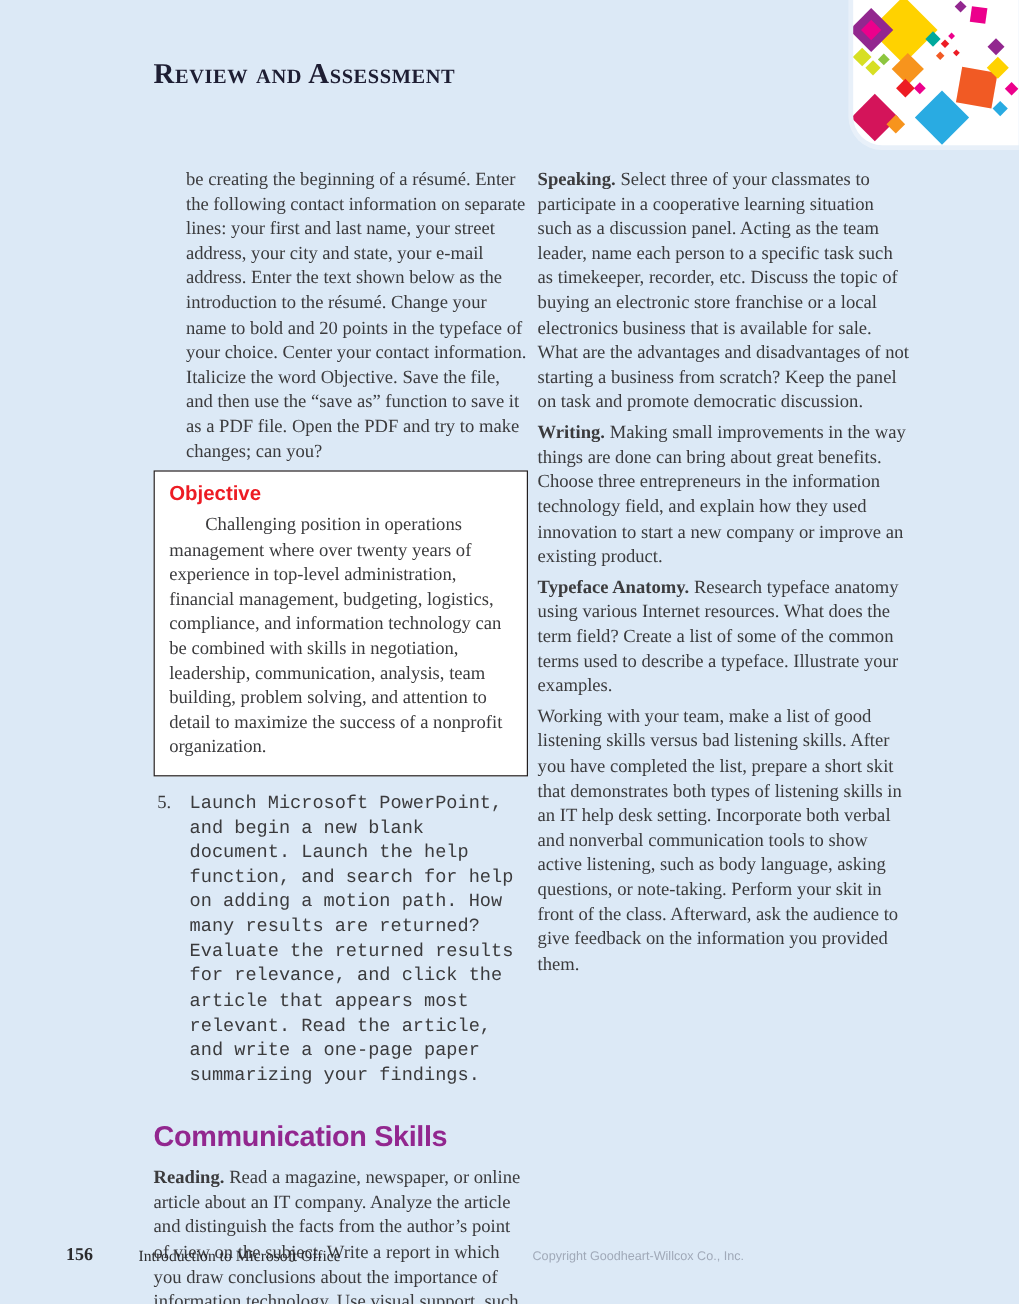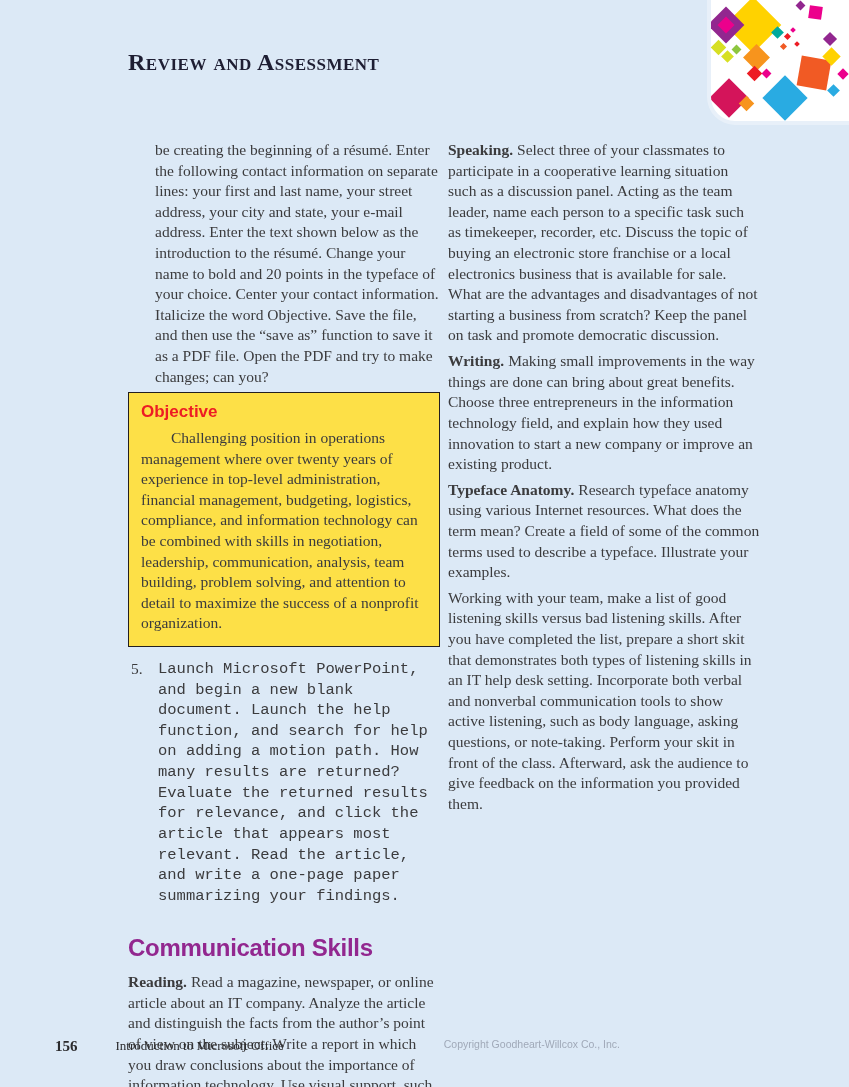--- a/index.html
+++ b/index.html
@@ -38,21 +38,21 @@
     display:flex;gap:8px;
     font-size:15.5px;line-height:1.33;
   }
   .col{width:312px;}
   .col p{margin:0 0 5px 0;}
   .indented{margin-left:27px !important;}
   .lead{font-weight:700;margin-right:4px;}
   
   .objective-box{
     border:1.5px solid #231f20;
-    background:#fde047;
+    background:#ffffff;
     margin:0 0 12px 0;
     padding:8px 10px 12px 12px;
   }
   .objective-title{
     font-family:"Liberation Sans", sans-serif;
     font-weight:700;
     font-size:17px;
     color:#ed1c24;
     margin:0 0 4px 0;
   }
@@ -69,21 +69,21 @@
     color:#92278f;
     margin:18px 0 8px 0;
     letter-spacing:-.3px;
   }
   .col .section-heading:first-child{margin-top:0;}
   
   .gap-lg{margin-top:26px !important;}
   
   .page-footer{
     position:absolute;left:0;top:1038px;width:705px;
-    display:flex;align-items:flex-start;
+    display:flex;align-items:center;
   }
   .footer-page-number{
     margin-left:55px;
     font-weight:700;
     font-size:15px;
     color:#2b2b2d;
   }
   .footer-book-title{
     margin-left:38px;
     font-size:13px;
@@ -149,21 +149,21 @@
     <p><b class="lead">Reading.</b><span>Read a magazine, newspaper, or online article about an IT company. Analyze the article and distinguish the facts from the author’s point of view on the subject. Write a report in which you draw conclusions about the importance of information technology. Use visual support, such as graphs, to share</span></p>
   </div>
 
   <div class="col">
 
     <p><b class="lead">Speaking.</b><span>Select three of your classmates to participate in a cooperative learning situation such as a discussion panel. Acting as the team leader, name each person to a specific task such as timekeeper, recorder, etc. Discuss the topic of buying an electronic store franchise or a local electronics business that is available for sale. What are the advantages and disadvantages of not starting a business from scratch? Keep the panel on task and promote democratic discussion.</span></p>
 
     <p><b class="lead">Writing.</b><span>Making small improvements in the way things are done can bring about great benefits. Choose three entrepreneurs in the information technology field, and explain how they used innovation to start a new company or improve an existing product.</span></p>
 
 
-    <p><b class="lead">Typeface Anatomy.</b><span>Research typeface anatomy using various Internet resources. What does the term mean? Create a field of some of the common terms used to describe a typeface. Illustrate your examples.</span></p>
+    <p><b class="lead">Typeface Anatomy.</b><span>Research typeface anatomy using various Internet resources. What does the term field? Create a list of some of the common terms used to describe a typeface. Illustrate your examples.</span></p>
 
 
     <p>Working with your team, make a list of good listening skills versus bad listening skills. After you have completed the list, prepare a short skit that demonstrates both types of listening skills in an IT help desk setting. Incorporate both verbal and nonverbal communication tools to show active listening, such as body language, asking questions, or note-taking. Perform your skit in front of the class. Afterward, ask the audience to give feedback on the information you provided them.</p>
   </div>
 </div>
 
 <div class="page-footer">
   <span class="footer-page-number">156</span>
   <span class="footer-book-title">Introduction to Microsoft Office</span>
   <span class="footer-copyright">Copyright Goodheart-Willcox Co., Inc.</span>

